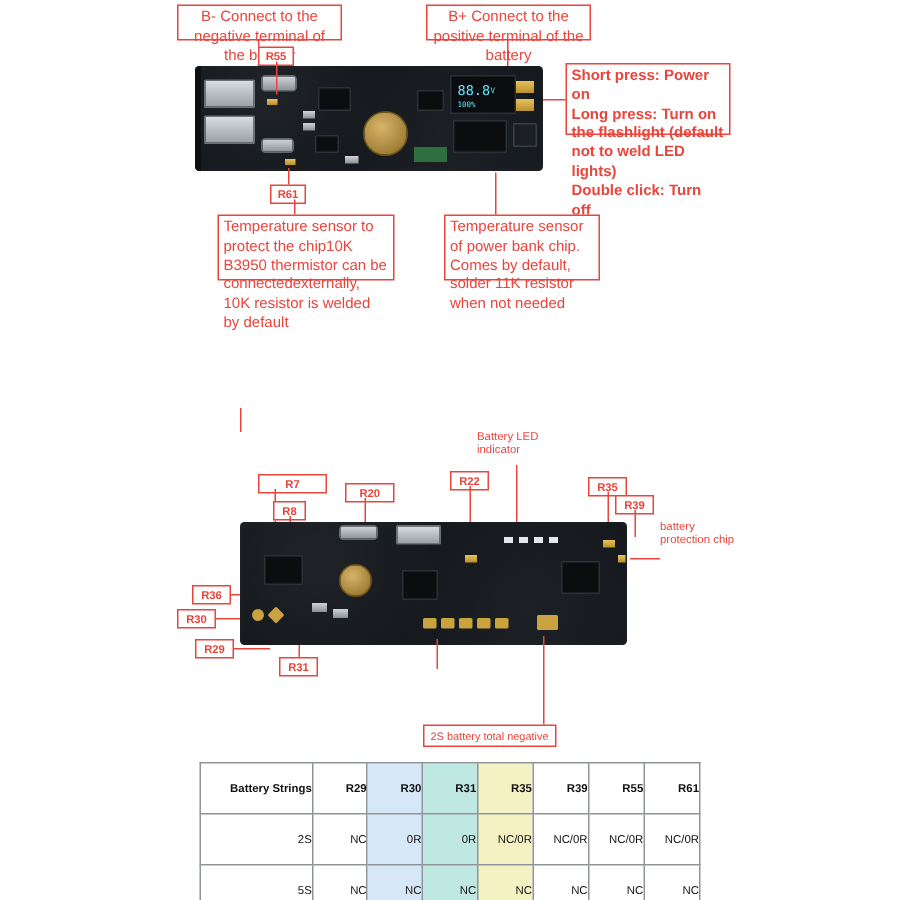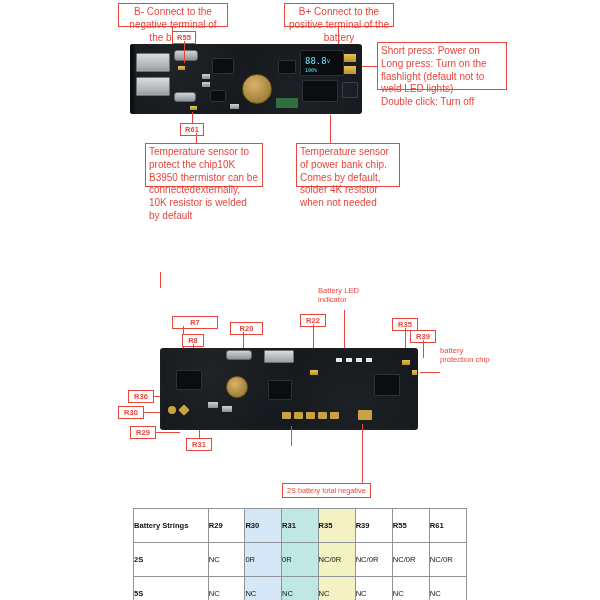--- a/index.html
+++ b/index.html
@@ -78,23 +78,23 @@
   .lcd{background:#0a0c0f;border:1px solid #2a2f35;border-radius:1px;}
   .lcdtxt{color:#63e6ff;font-size:5px;font-family:"DejaVu Sans Mono",monospace;line-height:1;}
   .pad{background:#c9a33f;border-radius:1px;}
   .padr{background:#c9a33f;border-radius:50%;}
   .btn{background:#1b1f24;border:1px solid #3a4047;border-radius:1px;}
   .greenpad{background:#2f6f3f;}
 
   
   .tablewrap{position:absolute;left:133px;top:508px;width:334px;}
   table{border-collapse:collapse;width:334px;font-size:7.6px;}
-  th,td{border:1px solid #8f9499;text-align:left;padding:12px 0;height:13px;box-sizing:border-box;color:#111;}
+  th,td{border:1px solid #8f9499;text-align:right;padding:12px 0;height:13px;box-sizing:border-box;color:#111;}
   th{font-weight:bold;background:#fff;}
-  td.lbl{font-weight:bold;}
+  td.lbl{font-weight:normal;}
   .c-r30{background:#d6e8f7;}
   .c-r31{background:#bfe8e2;}
   .c-r35{background:#f4f2c2;}
   .hl-txt{color:#0f8f7f;}
   .tbl-note{position:absolute;left:282px;top:483px;border:1px solid #e8453c;color:#e8453c;font-size:7.3px;padding:2px 4px;background:#fff;}
 </style>
 </head>
 <body>
 
 <div class="canvas">
@@ -102,21 +102,21 @@
   <div class="callout center" style="left:118px;top:3px;width:110px;height:24px;">
     <span>B- Connect to the negative terminal of the battery</span>
   </div>
   <div class="leader v" style="left:172px;top:27px;height:24px;"></div>
 
   <div class="callout center" style="left:284px;top:3px;width:110px;height:24px;">
     <span>B+ Connect to the positive terminal of the battery</span>
   </div>
   <div class="leader v" style="left:338px;top:27px;height:18px;"></div>
 
-  <div class="callout" style="left:377px;top:42px;width:130px;height:48px;">
+  <div class="callout" style="left:377px;top:42px;width:110px;height:48px;font-weight:bold;">
     <span style="white-space:pre-line;">Short press: Power on
 Long press: Turn on the flashlight (default not to weld LED lights)
 Double click: Turn off</span>
   </div>
   <div class="leader h" style="left:362px;top:66px;width:15px;"></div>
 
   <div class="board" style="left:130px;top:44px;width:232px;height:70px;">
 
     <div class="comp usb" style="left:6px;top:9px;width:34px;height:19px;"></div>
     <div class="comp usb" style="left:6px;top:33px;width:34px;height:19px;"></div>
@@ -155,21 +155,21 @@
 
   <div class="partlabel" style="left:180px;top:123px;width:24px;">R61</div>
   <div class="leader v" style="left:192px;top:112px;height:11px;"></div>
 
   <div class="callout" style="left:145px;top:143px;width:118px;height:44px;">
     <span>Temperature sensor to protect the chip10K B3950 thermistor can be connectedexternally, 10K resistor is welded by default</span>
   </div>
   <div class="leader v" style="left:196px;top:133px;height:10px;"></div>
 
   <div class="callout" style="left:296px;top:143px;width:104px;height:44px;">
-    <span>Temperature sensor of power bank chip. Comes by default, solder 4K resistor when not needed</span>
+    <span>Temperature sensor of power bank chip. Comes by default, solder 11K resistor when not needed</span>
   </div>
   <div class="leader v" style="left:330px;top:115px;height:28px;"></div>
 
   <div class="leader v" style="left:160px;top:272px;height:16px;"></div>
 
   <div class="plainlabel" style="left:318px;top:286px;width:62px;">
     <span>Battery LED indicator</span>
   </div>
   <div class="leader v" style="left:344px;top:310px;height:44px;"></div>
 

